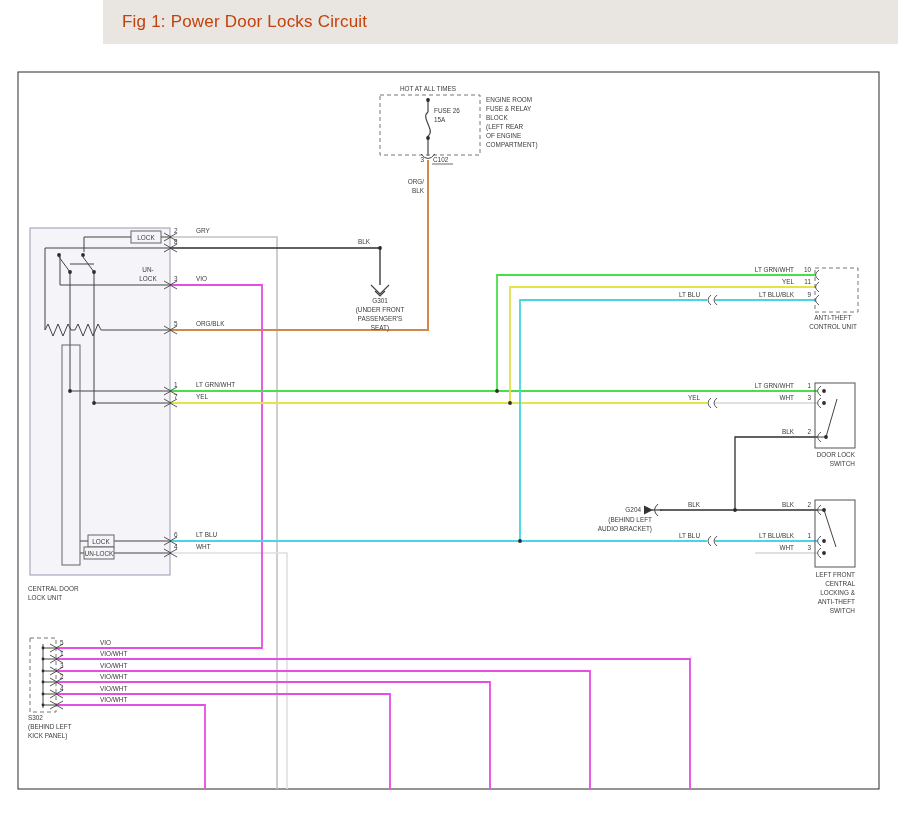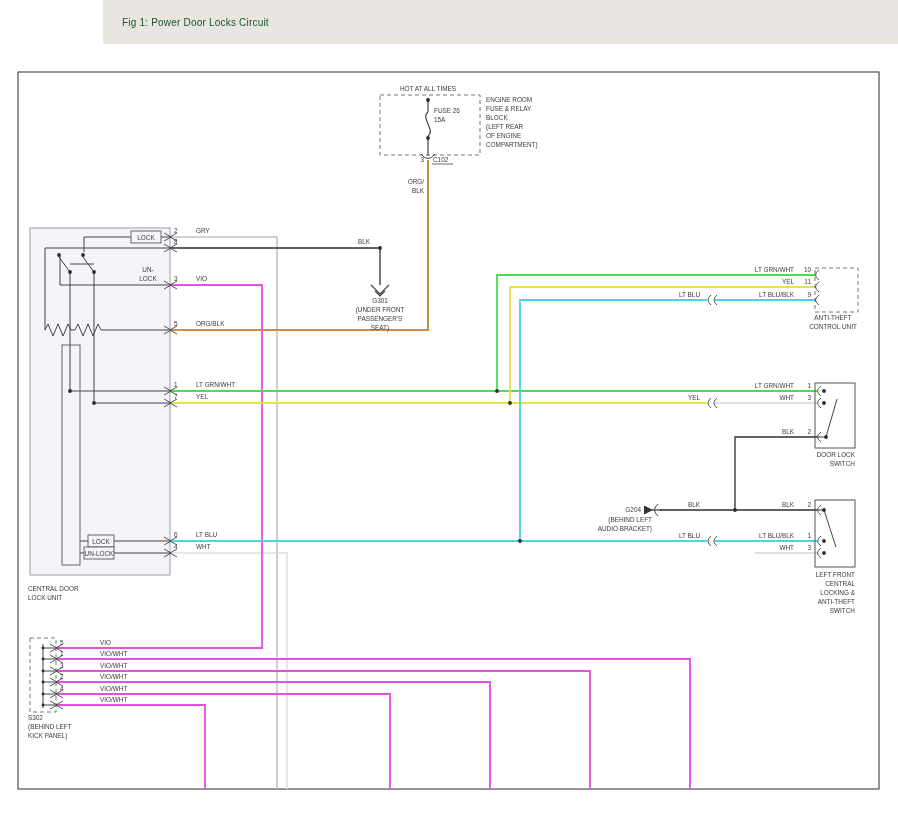--- a/index.html
+++ b/index.html
@@ -1,18 +1,18 @@
 <!DOCTYPE html>
 <html><head>
 <meta charset="utf-8">
 <style>
   *{margin:0;padding:0;box-sizing:border-box}
   html,body{width:898px;height:813px;background:#ffffff;font-family:"Liberation Sans",sans-serif;position:relative;overflow:hidden}
   .header-bar{position:absolute;left:103px;top:0;width:795px;height:44px;background:#e9e6e1;display:flex;align-items:center;padding-left:19px}
-  .fig-title{font-size:10px;color:#14532d;letter-spacing:.2px}
+  .fig-title{font-size:17px;color:#c2410c;letter-spacing:.2px}
   svg{position:absolute;left:0;top:0}
   svg text{font-family:"Liberation Sans",sans-serif}
 </style>
 </head>
 <body>
 
 <svg width="898" height="813" viewBox="0 0 898 813" xmlns="http://www.w3.org/2000/svg">
     <rect x="18" y="72" width="861" height="717" fill="#ffffff" stroke="#2b2b2b" stroke-width="1"></rect>
     <rect x="30" y="228" width="140" height="347" fill="#f4f4f9" stroke="#9a9ab0" stroke-width="1"></rect>
     <polyline points="170,237 277,237 277,789" fill="none" stroke="#c2c2c2" stroke-width="1.6"></polyline>

